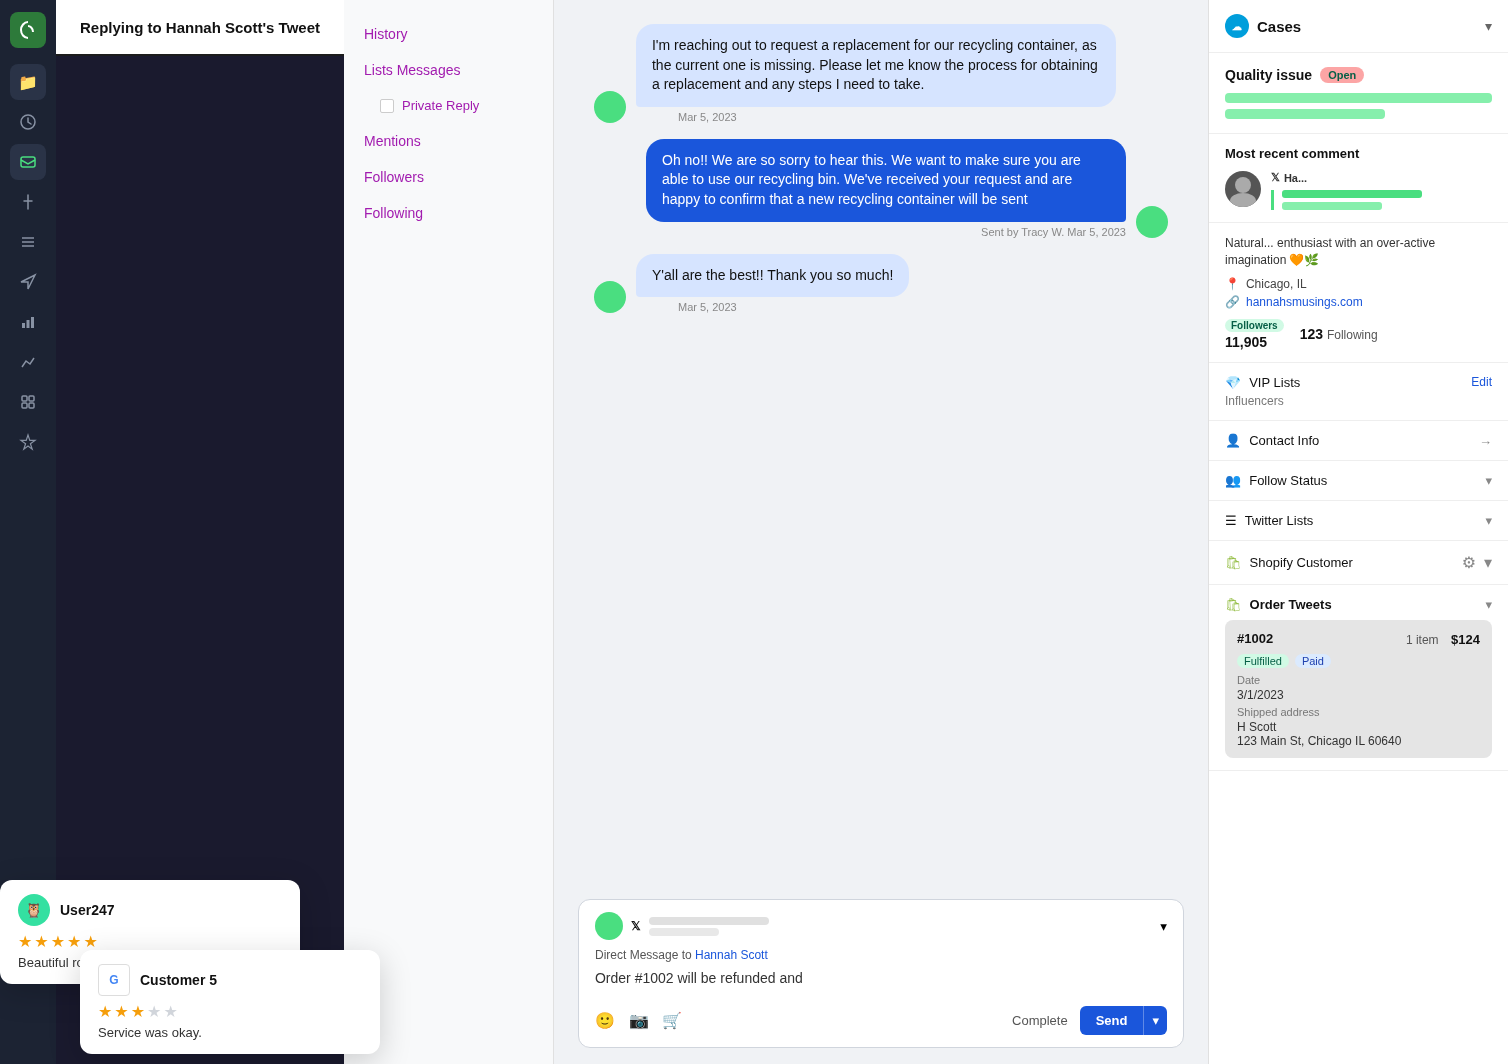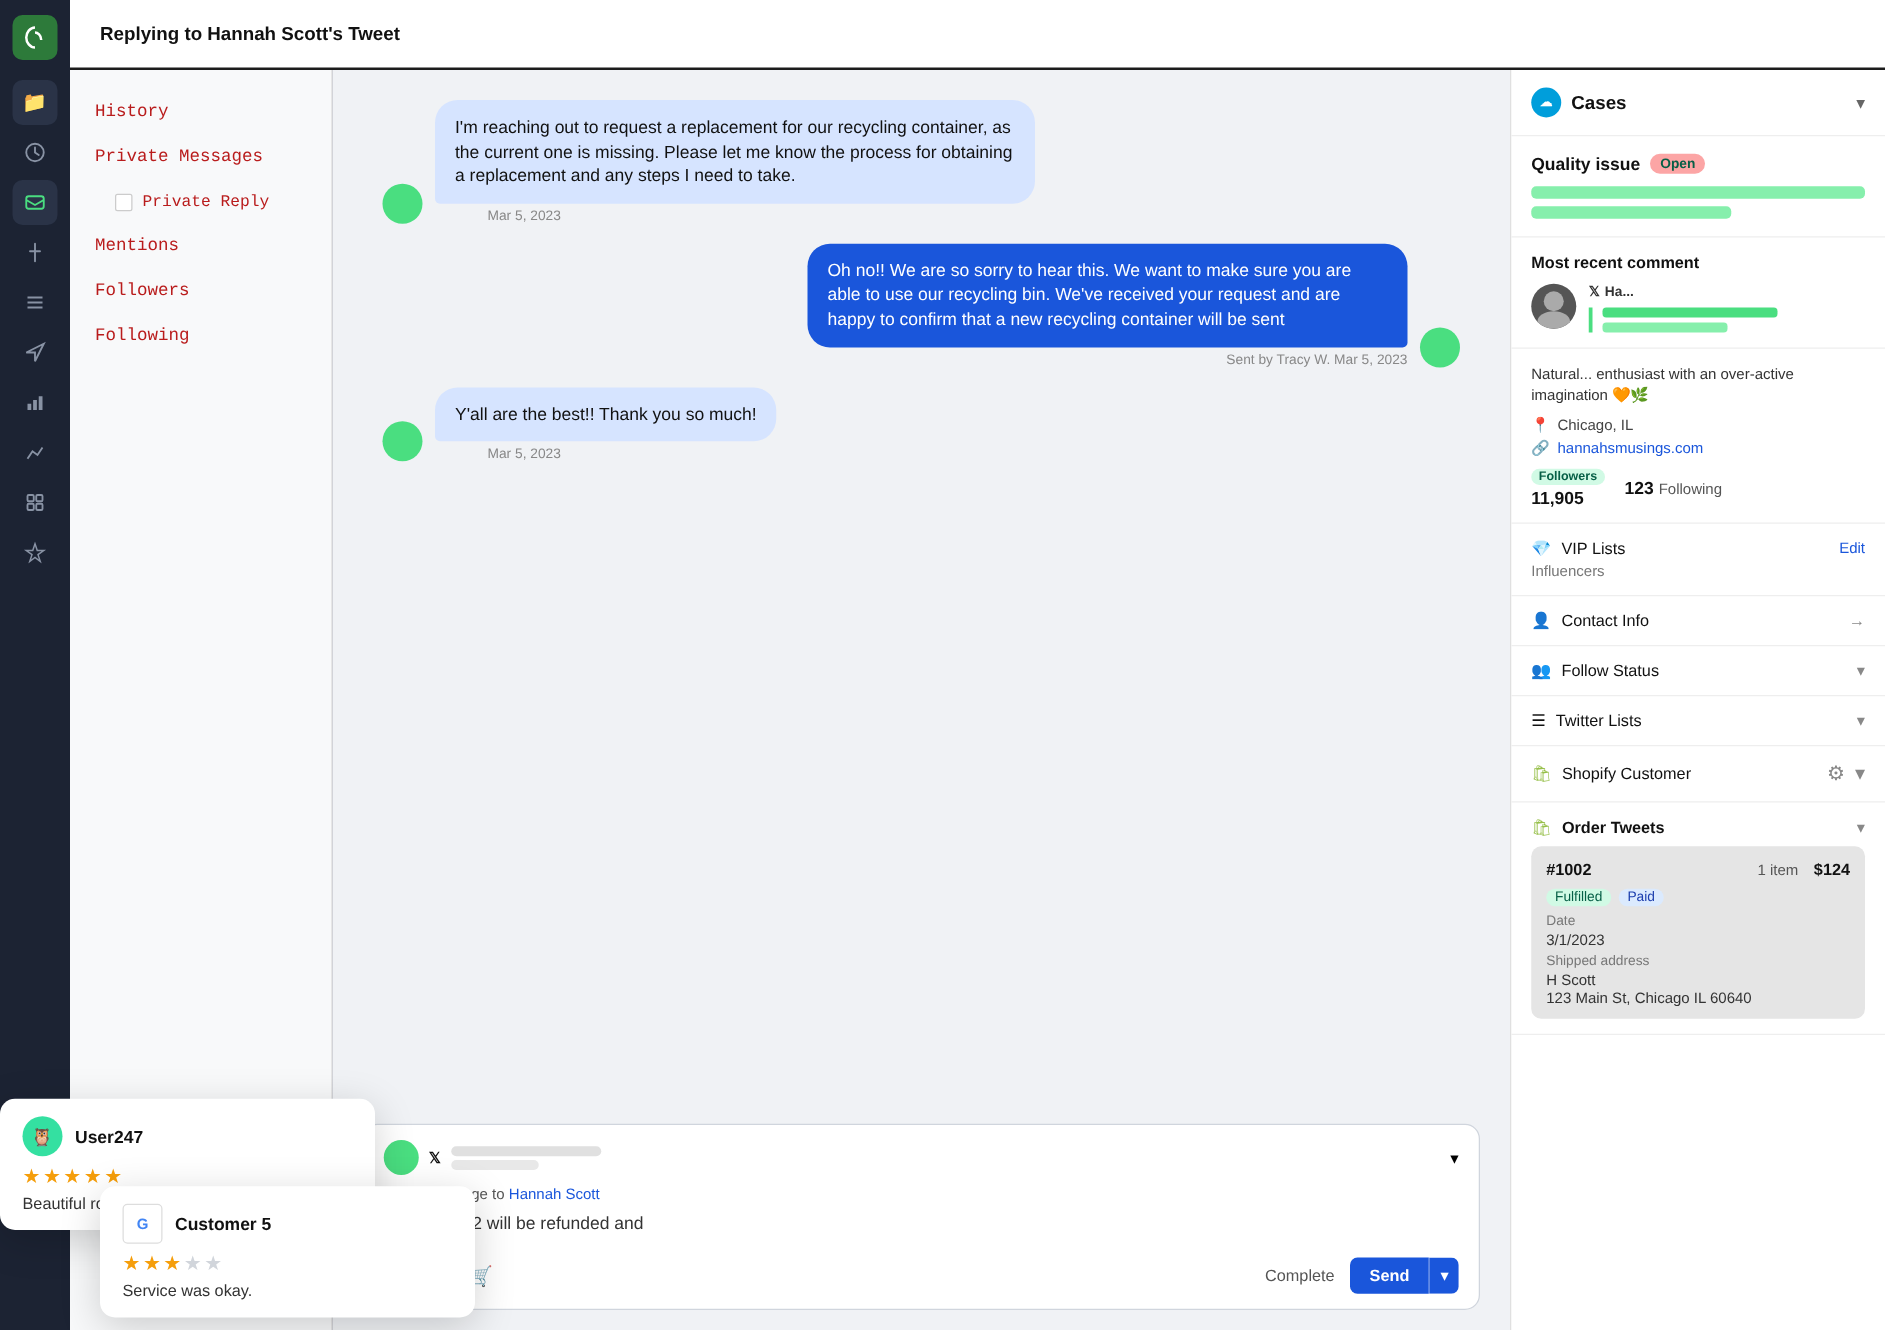--- a/index.html
+++ b/index.html
@@ -42,21 +42,20 @@
       font-size: 16px;
     }
     .sidebar-icon.active { background: #2a3347; color: #4ade80; }
 
     
     .main-content {
       position: absolute;
       left: 56px; top: 0;
       right: 0; bottom: 0;
       display: flex;
-      flex-direction: column;
     }
 
     
     .header {
       background: #fff;
       border-bottom: 2px solid #1c1c1c;
       padding: 0 24px;
       height: 56px;
       display: flex;
       align-items: center;
@@ -77,26 +76,25 @@
     
     .nav-panel {
       width: 210px;
       background: #f8f9fa;
       border-right: 1px solid #e0e0e0;
       padding: 16px 0;
     }
     .nav-item {
       padding: 10px 20px;
       font-size: 14px;
-      color: #b91c1c;
+      color: #a21caf;
       cursor: pointer;
       display: flex;
       align-items: center;
       gap: 8px;
-      font-family: Liberation Mono, monospace;
     }
     .nav-item.sub-item {
       padding-left: 36px;
       font-size: 13px;
       align-items: flex-end;
     }
     .nav-checkbox {
       width: 14px; height: 14px;
       border: 1px solid #ccc;
       border-radius: 2px;
@@ -732,21 +730,21 @@
     <span class="header-title">Replying to Hannah Scott's Tweet</span>
   </div>
 
   <div class="body-layout">
 
     <div class="nav-panel">
       <div class="nav-item">
         <span>History</span>
       </div>
       <div class="nav-item">
-        <span>Private Messages</span>
+        <span>Lists Messages</span>
       </div>
       <div class="nav-item sub-item">
         <div class="nav-checkbox"></div>
         <span>Private Reply</span>
       </div>
       <div class="nav-item">
         <span>Mentions</span>
       </div>
       <div class="nav-item">
         <span>Followers</span>

